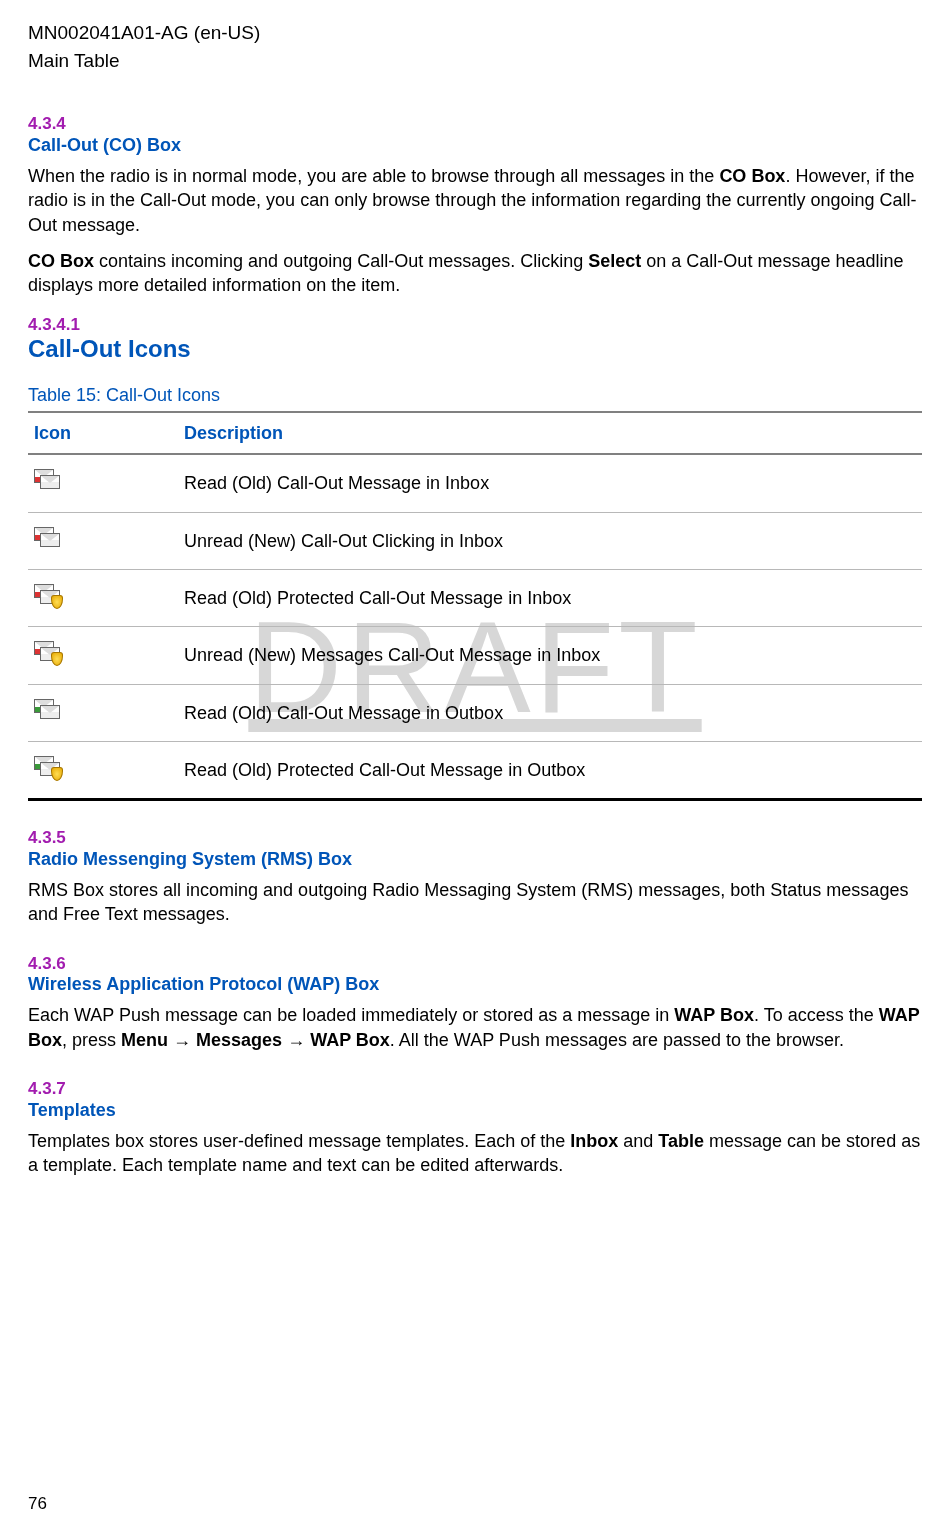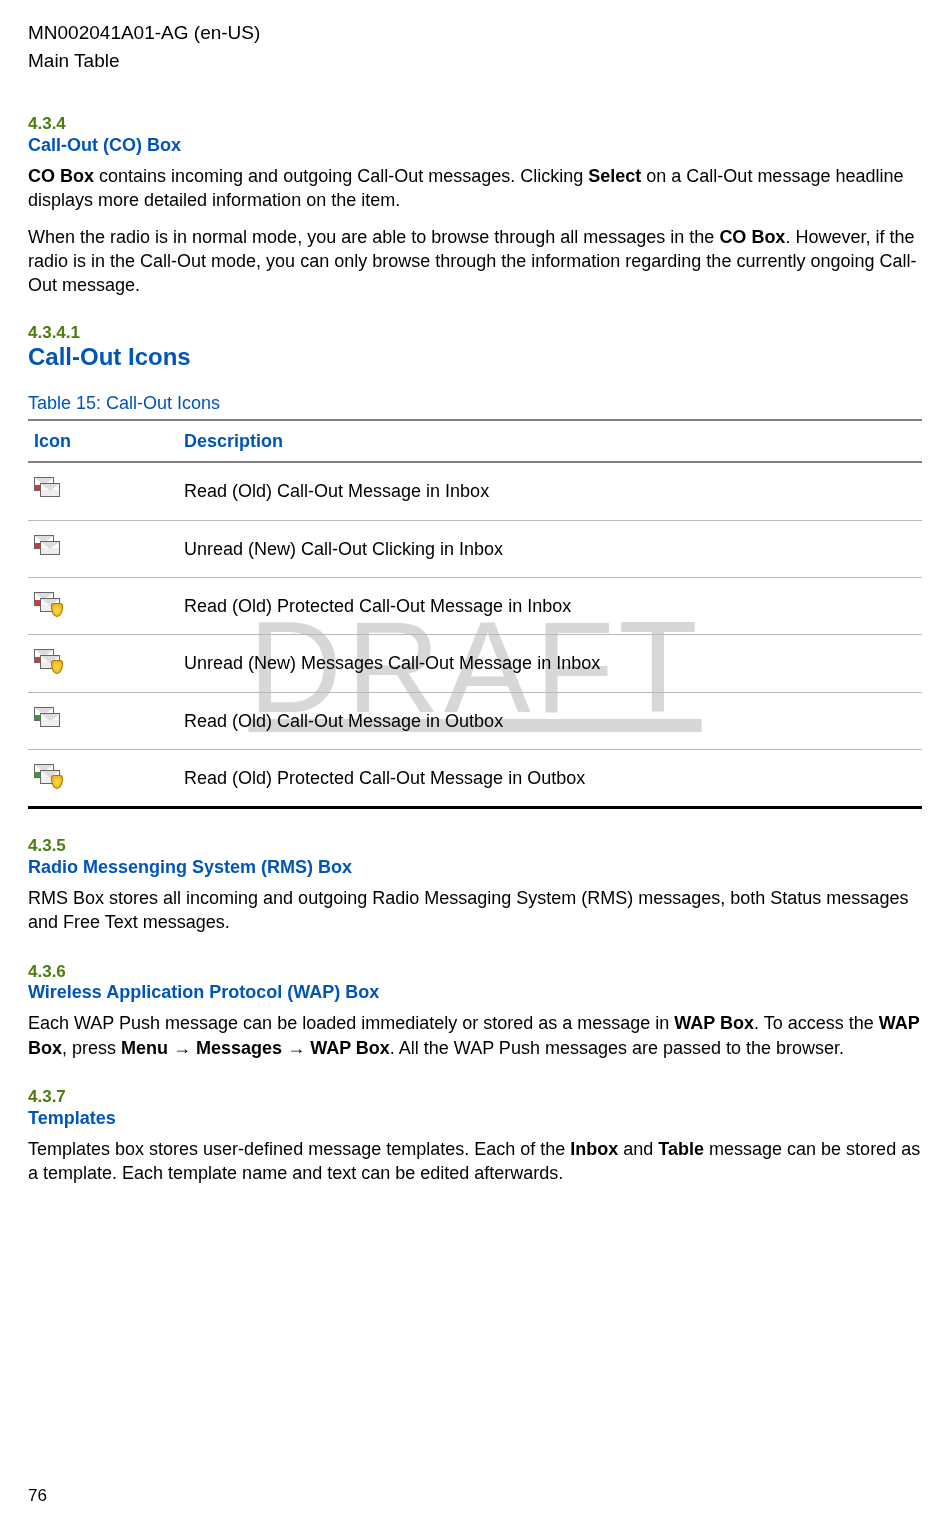--- a/index.html
+++ b/index.html
@@ -16,24 +16,24 @@
     }
     .header-line {
       font-size: 19px;
       color: #000;
       margin-bottom: 2px;
     }
     .content {
       margin-top: 40px;
     }
     .sec-num {
-      color: #4d7c0f;
+      color: #a21caf;
       font-size: 17px;
       font-weight: bold;
-      margin-top: 24px;
+      margin-top: 16px;
     }
     .sec-title {
       color: #0055b8;
       font-weight: bold;
       font-size: 18px;
       margin-bottom: 8px;
       line-height: 1.1;
     }
     .sub-title {
       color: #0055b8;
@@ -120,45 +120,45 @@
       font-weight: 400;
       color: rgba(140,140,140,0.35);
       letter-spacing: 4px;
       pointer-events: none;
       z-index: -1;
       font-family: Arial, Helvetica, sans-serif;
       text-decoration: underline;
     }
     .page-num {
       position: absolute;
-      bottom: 20px;
+      bottom: 12px;
       left: 28px;
       font-size: 17px;
     }
     .fragments span { display: inline; }
     .fragments b { font-weight: bold; }
     .sec-block { margin-top: 26px; }
   </style>
 </head>
 <body>
 
 <div class="header-line">MN002041A01-AG (en-US)</div>
 <div class="header-line">Main Table</div>
 
 <div class="watermark">DRAFT</div>
 
 <div class="content">
 
   <div class="sec-num">4.3.4</div>
   <div class="sec-title">Call-Out (CO) Box</div>
   <p class="fragments">
-    <b>CO Box</b><span> contains incoming and outgoing Call-Out messages. Clicking </span><b>Select</b><span> on a Call-Out message headline displays more detailed information on the item.</span>
+    <span>When the radio is in normal mode, you are able to browse through all messages in the </span><b>CO Box</b><span>. However, if the radio is in the Call-Out mode, you can only browse through the information regarding the currently ongoing Call-Out message.</span>
   </p>
   <p class="fragments">
-    <span>When the radio is in normal mode, you are able to browse through all messages in the </span><b>CO Box</b><span>. However, if the radio is in the Call-Out mode, you can only browse through the information regarding the currently ongoing Call-Out message.</span>
+    <b>CO Box</b><span> contains incoming and outgoing Call-Out messages. Clicking </span><b>Select</b><span> on a Call-Out message headline displays more detailed information on the item.</span>
   </p>
 
   <div class="sec-num">4.3.4.1</div>
   <div class="sub-title">Call-Out Icons</div>
 
   <div class="table-caption">Table 15: Call-Out Icons</div>
   <table>
     <thead>
       <tr>
         <th class="icon-cell">Icon</th>

